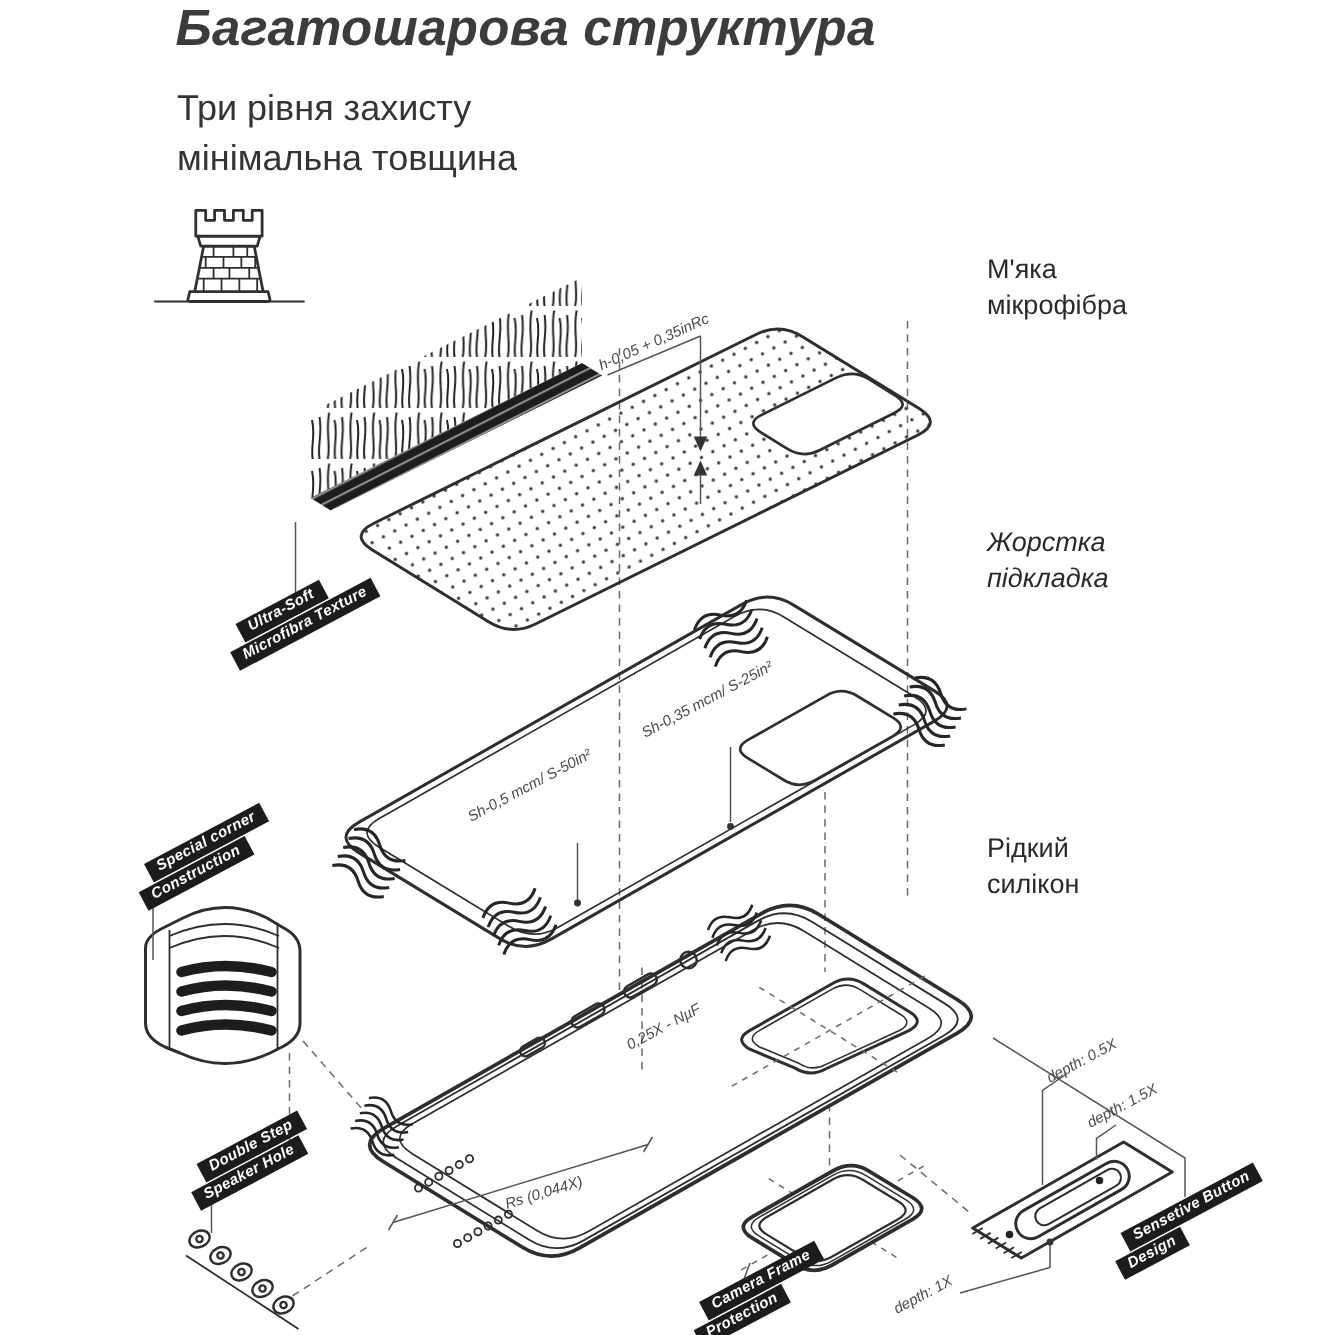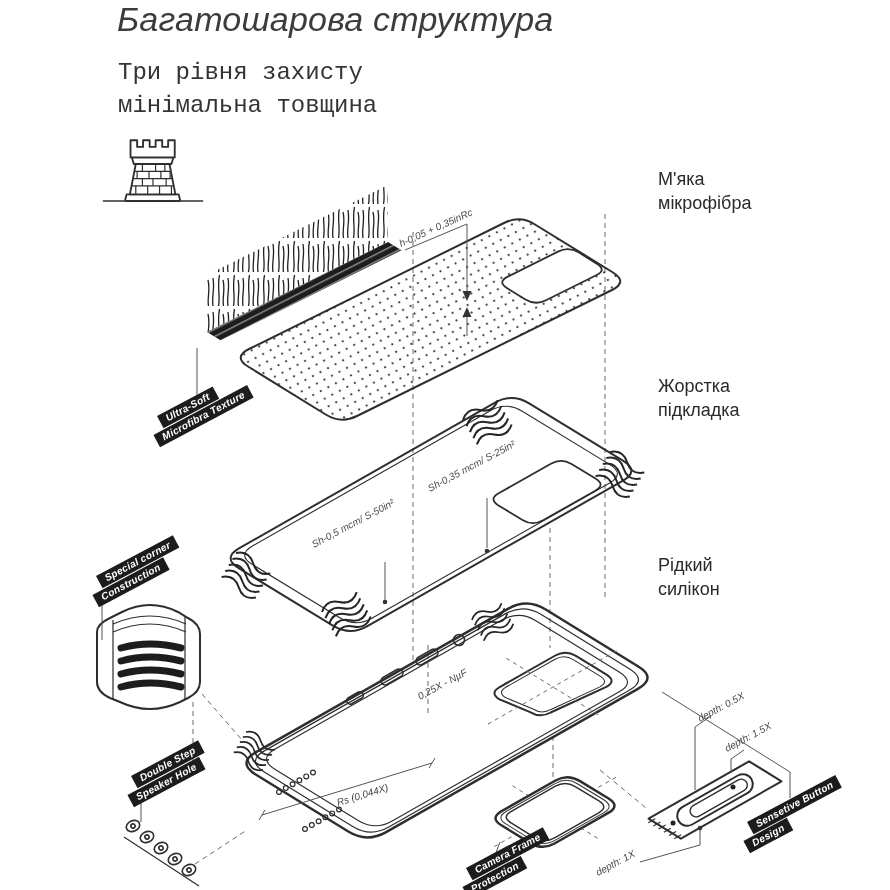--- a/index.html
+++ b/index.html
@@ -1,25 +1,25 @@
 <!DOCTYPE html>
 <html><head>
 <meta charset="utf-8">
 <style>
   html,body{margin:0;padding:0;background:#fff;}
   #stage{position:relative;width:890px;height:890px;overflow:hidden;background:#fff;
          font-family:"Liberation Sans",sans-serif;}
   #art{position:absolute;left:0;top:0;}
-  .title{position:absolute;left:117px;top:0px;font-size:34px;font-weight:normal;font-style:italic;
+  .title{position:absolute;left:117px;top:0px;font-size:34px;font-weight:bold;font-style:italic;
          color:#3c3c3c;letter-spacing:.2px;white-space:nowrap;}
   .subtitle{position:absolute;left:118px;top:56px;font-size:24px;color:#343434;line-height:1.38;
-            white-space:pre-line;font-family:Liberation Mono, monospace;}
+            white-space:pre-line;}
   .layer-label{position:absolute;left:658px;font-size:18px;color:#2a2a2a;line-height:1.32;
                white-space:pre-line;}
-  .ll-1{top:168px;} .ll-2{top:375px;} .ll-3{top:554px;}
+  .ll-1{top:168px;} .ll-2{top:350px;font-style:italic;} .ll-3{top:554px;}
   .ribbon{position:absolute;transform:rotate(-28deg);transform-origin:left top;}
   .ribbon .bar{display:table;background:#1c1c1c;color:#fff;font-size:10px;font-weight:bold;
                font-style:italic;padding:1px 7px 2px;letter-spacing:.3px;white-space:nowrap;}
   .ribbon .bar + .bar{margin-top:1px;margin-left:-12px;}
   .rb-ultra{left:157px;top:416px;}
   .rb-corner{left:96px;top:576px;}
   .rb-speaker{left:131px;top:776px;}
   .rb-camera{left:466px;top:868px;}
   .rb-button{left:747px;top:822px;}
   svg text.meas{font-family:"Liberation Sans",sans-serif;font-size:10px;font-style:italic;fill:#4a4a4a;}

